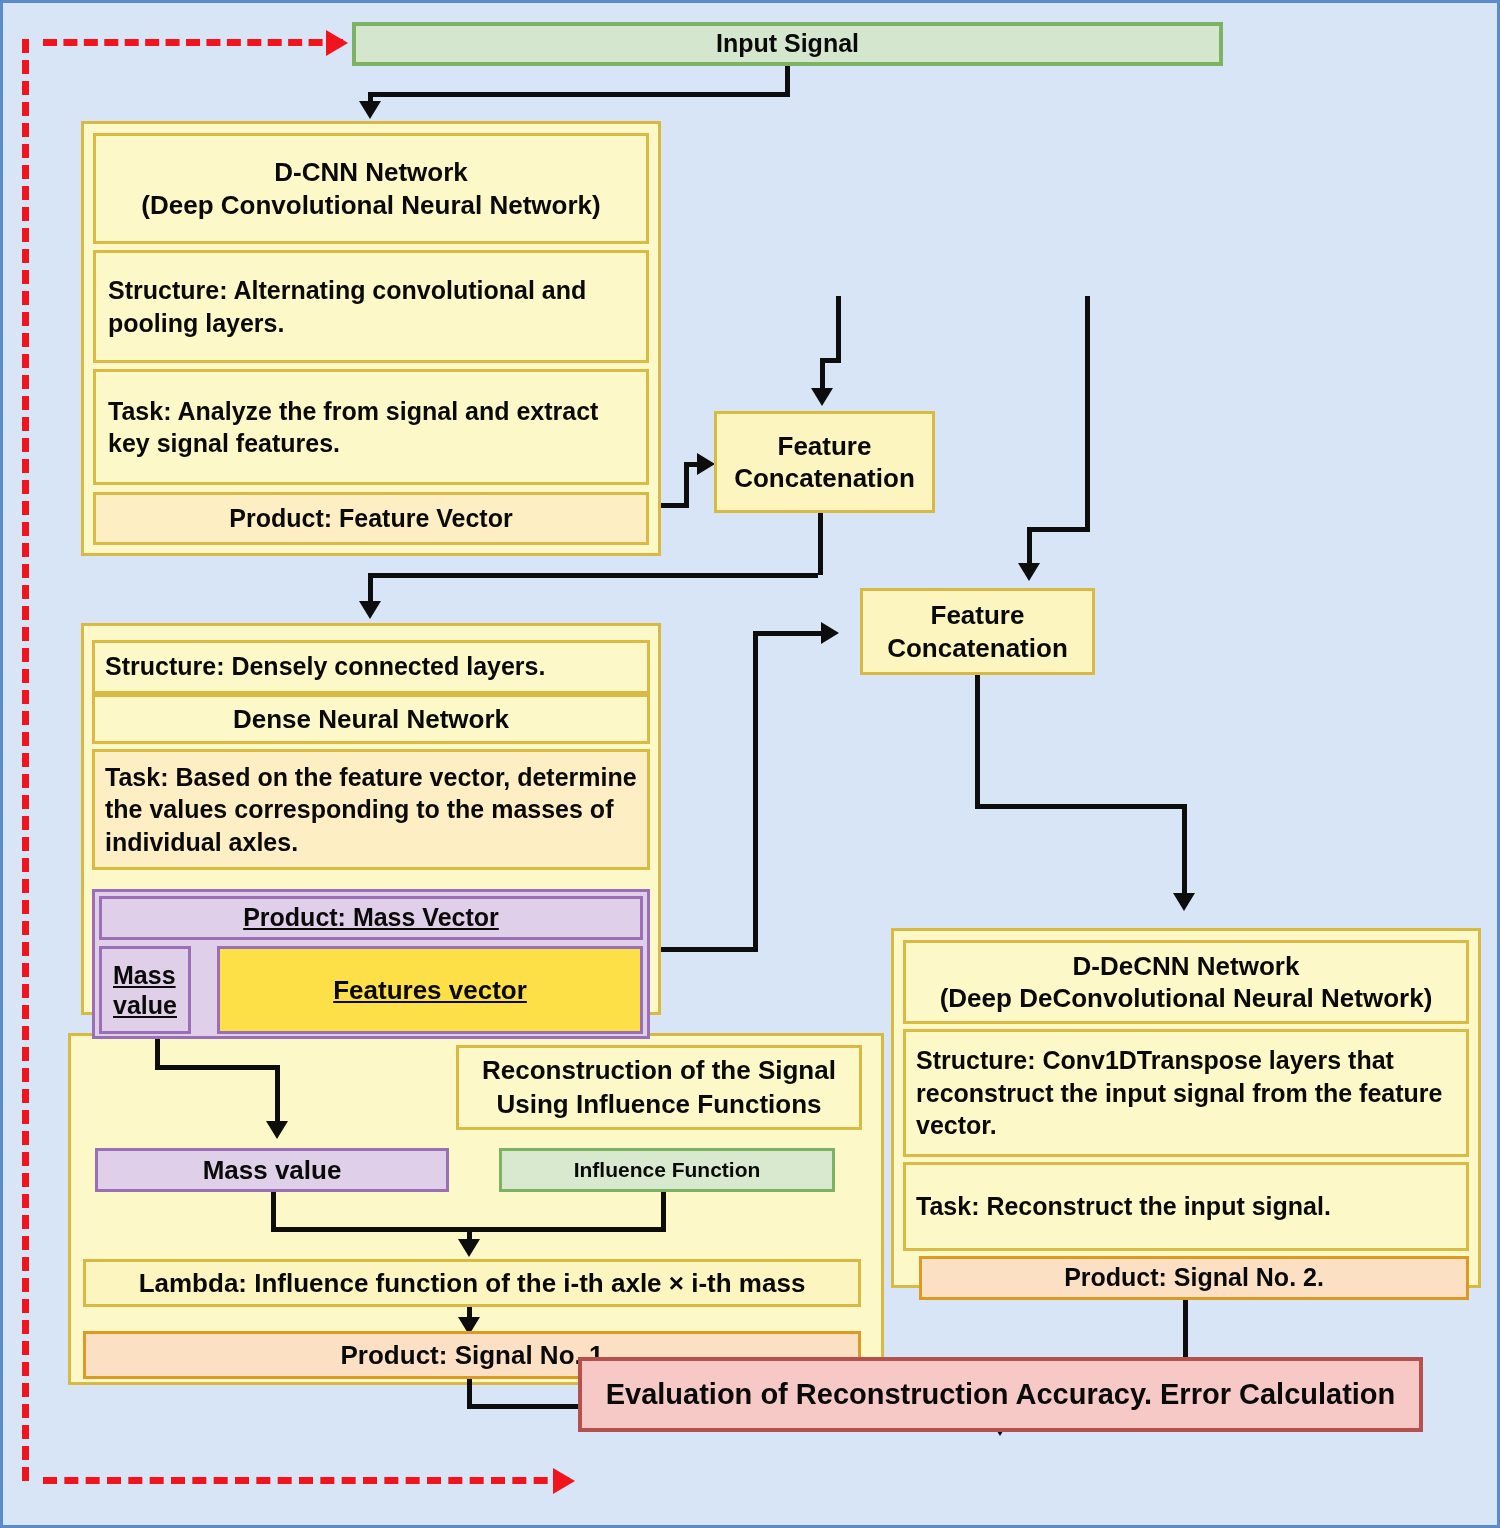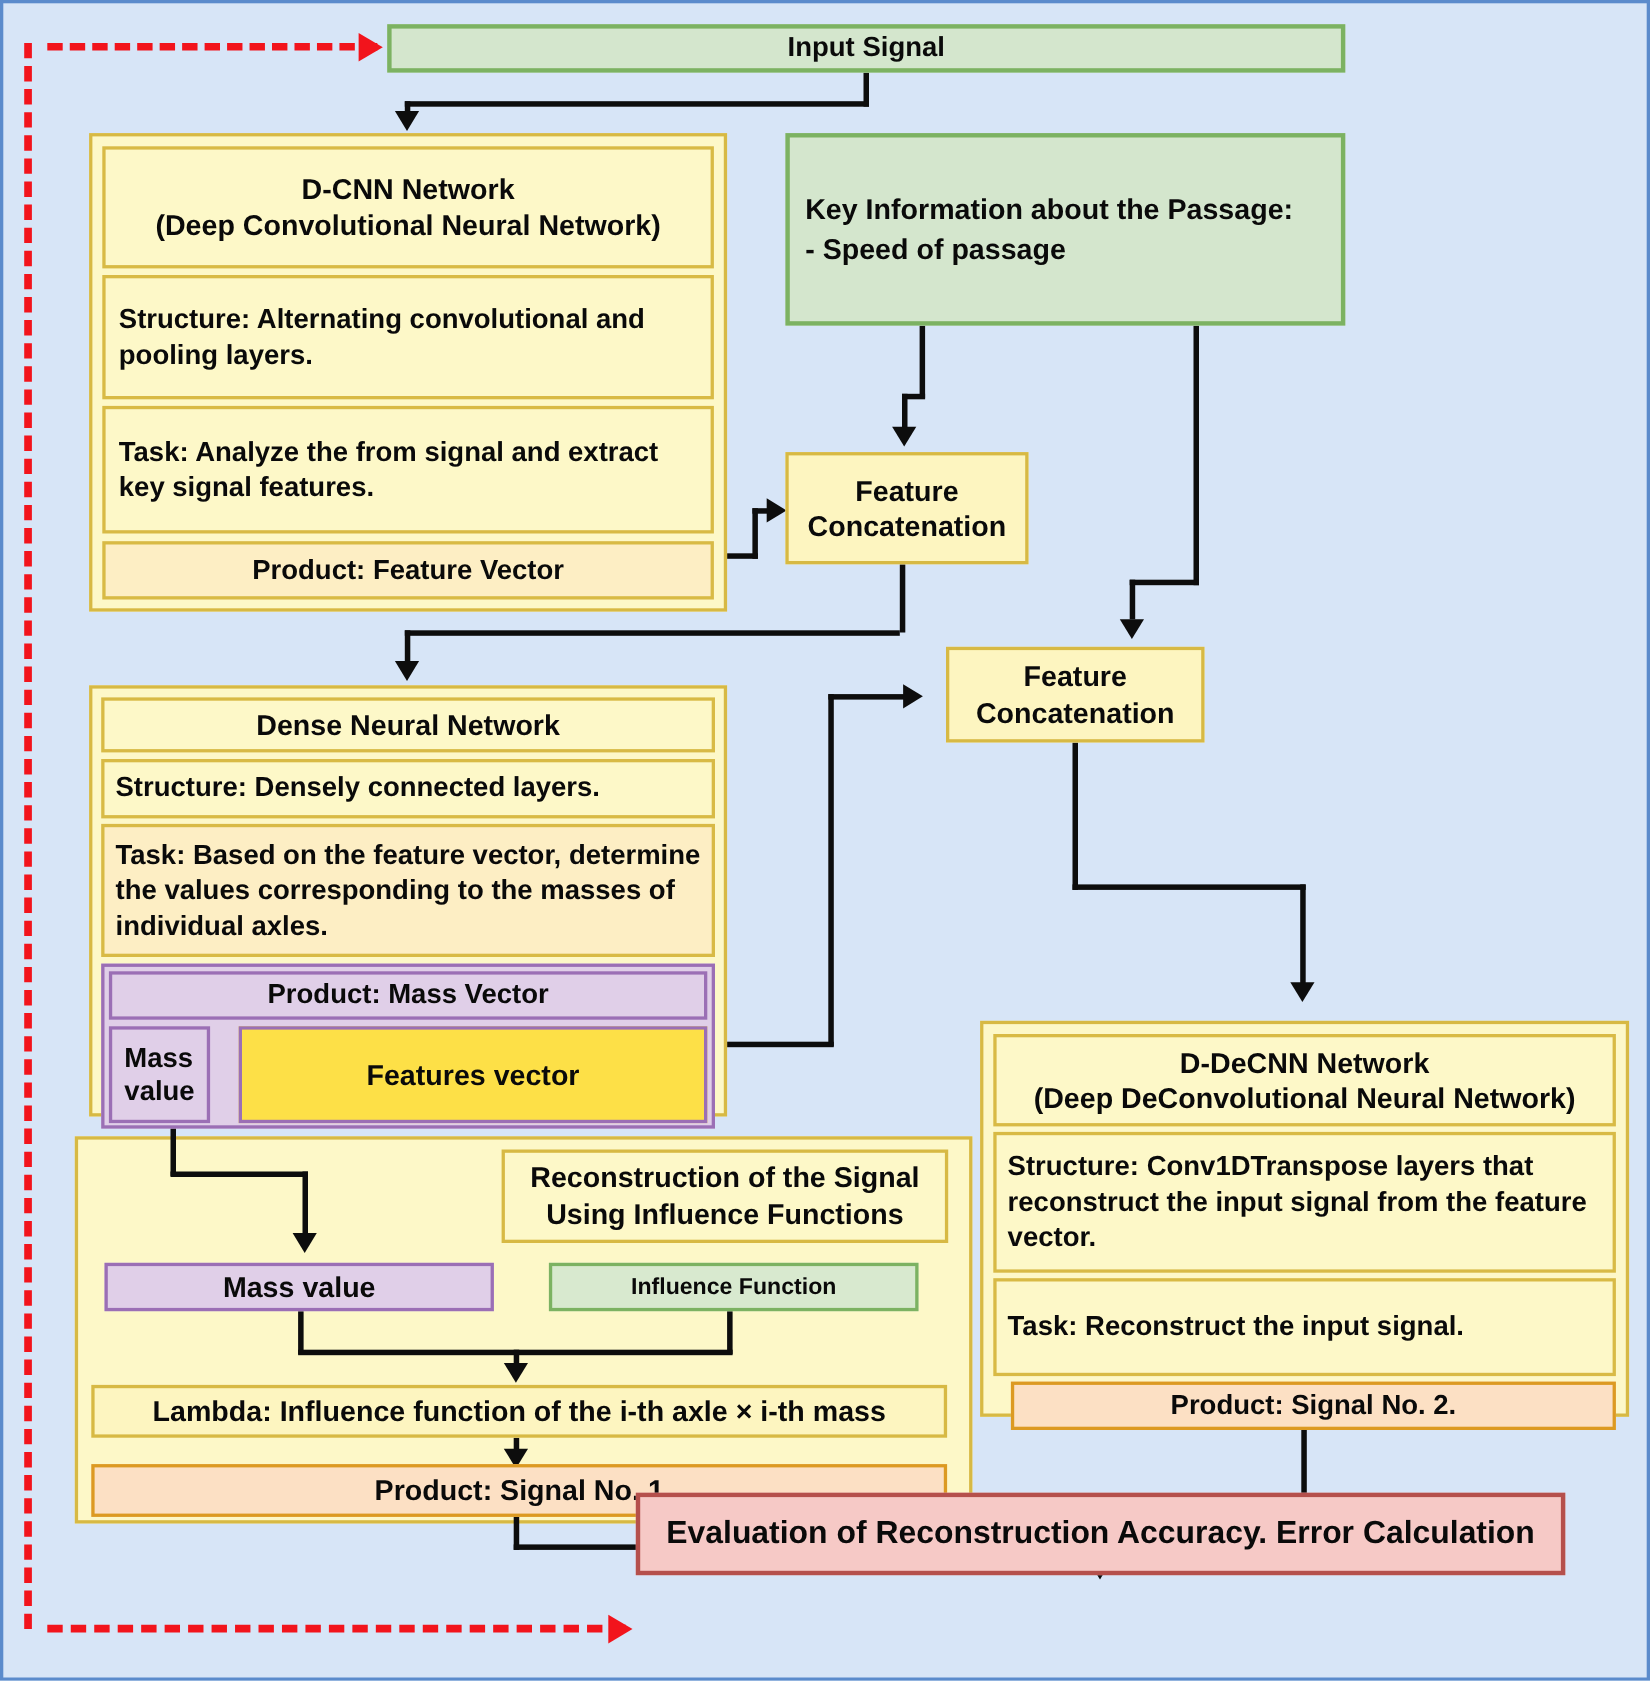--- a/index.html
+++ b/index.html
@@ -99,24 +99,20 @@
       <span>Structure: Alternating convolutional and pooling layers.</span>
     </div>
     <div class="yellow-cell" style="margin-top:6px;height:110px;display:flex;align-items:center;justify-content:flex-start;text-align:left;font-size:25px;font-weight:bold;padding:0 12px;line-height:1.3;">
       <span>Task: Analyze the from signal and extract key signal features.</span>
     </div>
     <div class="yellow-cell-warm" style="margin-top:7px;height:47px;display:flex;align-items:center;justify-content:center;text-align:center;font-size:25px;font-weight:bold;">
       <span>Product: Feature Vector</span>
     </div>
   </div>
 
-  <div class="node green" style="left:711px;top:118px;width:509px;height:175px;font-size:26px;padding:0 14px;text-align:left;justify-content:flex-start;white-space:pre-line;line-height:1.35;">
-    <span>Key Information about the Passage:
-- Speed of passage</span>
-  </div>
 
   <div class="ln lnv" style="left:833px;top:293px;height:66px;"></div>
   <div class="ln lnh" style="left:817px;top:355px;width:21px;"></div>
   <div class="ln lnv" style="left:817px;top:355px;height:32px;"></div>
   <div class="arrow-down" style="left:808px;top:385px;"></div>
 
   <div class="ln lnv" style="left:1082px;top:293px;height:236px;"></div>
   <div class="ln lnh" style="left:1024px;top:524px;width:63px;"></div>
   <div class="ln lnv" style="left:1024px;top:524px;height:36px;"></div>
   <div class="arrow-down" style="left:1015px;top:560px;"></div>
@@ -146,30 +142,30 @@
   <div class="ln lnv" style="left:750px;top:628px;height:320px;"></div>
   <div class="ln lnh" style="left:750px;top:628px;width:73px;"></div>
   <div class="arrow-right" style="left:818px;top:619px;"></div>
 
   <div class="ln lnv" style="left:972px;top:672px;height:134px;"></div>
   <div class="ln lnh" style="left:972px;top:801px;width:212px;"></div>
   <div class="ln lnv" style="left:1179px;top:801px;height:95px;"></div>
   <div class="arrow-down" style="left:1170px;top:890px;"></div>
 
   <div class="node yellow-outer" style="left:78px;top:620px;width:580px;height:392px;padding:8px;">
+    <div class="yellow-cell" style="margin-top:6px;height:48px;display:flex;align-items:center;justify-content:flex-start;text-align:left;font-size:25px;font-weight:bold;padding:0 10px;">
+      <span>Structure: Densely connected layers.</span>
+    </div>
     <div class="yellow-cell" style="height:44px;display:flex;align-items:center;justify-content:center;text-align:center;font-size:26px;font-weight:bold;">
       <span>Dense Neural Network</span>
     </div>
-    <div class="yellow-cell" style="margin-top:6px;height:48px;display:flex;align-items:center;justify-content:flex-start;text-align:left;font-size:25px;font-weight:bold;padding:0 10px;">
-      <span>Structure: Densely connected layers.</span>
-    </div>
     <div class="yellow-cell-warm" style="margin-top:5px;height:115px;display:flex;align-items:center;justify-content:flex-start;text-align:left;font-size:25px;font-weight:bold;padding:0 10px;line-height:1.3;">
       <span>Task: Based on the feature vector, determine the values corresponding to the masses of individual axles.</span>
     </div>
-    <div class="purple" style="margin-top:6px;height:150px;box-sizing:border-box;padding:4px;">
+    <div class="purple" style="margin-top:19px;height:150px;box-sizing:border-box;padding:4px;text-decoration:underline;">
       <div style="height:44px;display:flex;align-items:center;justify-content:center;text-align:center;font-size:25px;font-weight:bold;background:#e0cfe8;border:3px solid #9b6fb5;box-sizing:border-box;">
         <span>Product: Mass Vector</span>
       </div>
       <div style="margin-top:6px;display:flex;align-items:stretch;gap:26px;height:88px;">
         <div style="width:92px;display:flex;align-items:center;justify-content:center;text-align:left;font-size:25px;font-weight:bold;white-space:pre-line;line-height:1.2;background:#e0cfe8;border:3px solid #9b6fb5;box-sizing:border-box;">
           <span>Mass
 value</span>
         </div>
         <div style="flex:1;display:flex;align-items:center;justify-content:center;text-align:center;font-size:26px;font-weight:bold;background:#fde047;border:3px solid #9b6fb5;box-sizing:border-box;">
           <span>Features vector</span>

